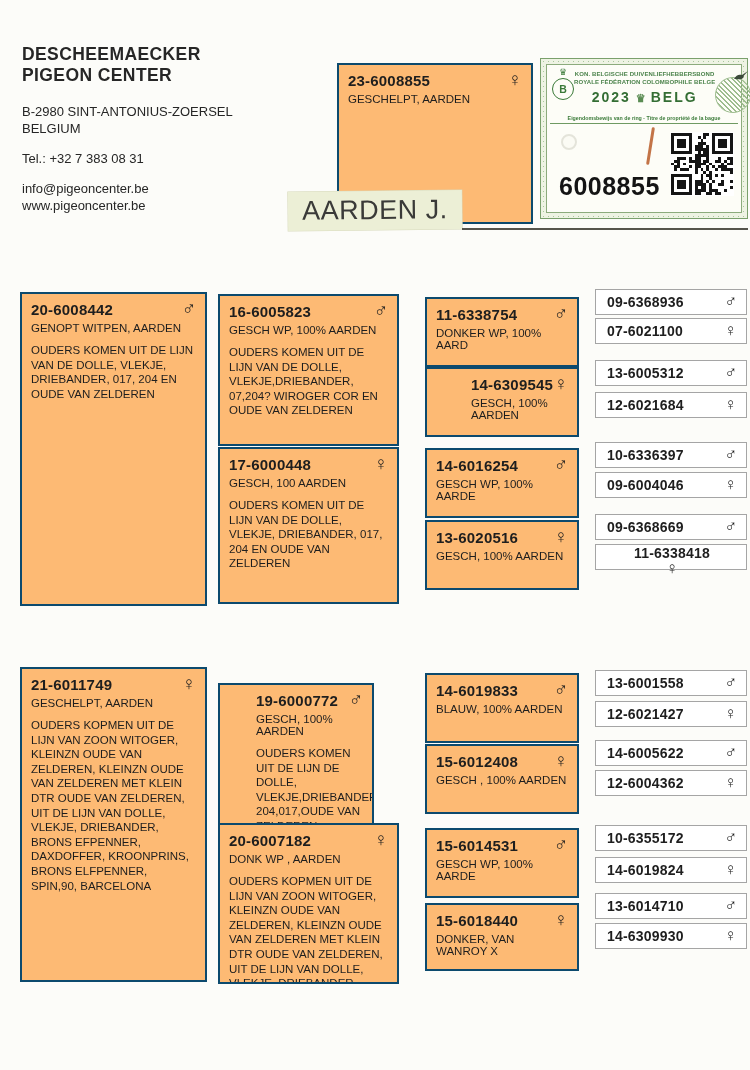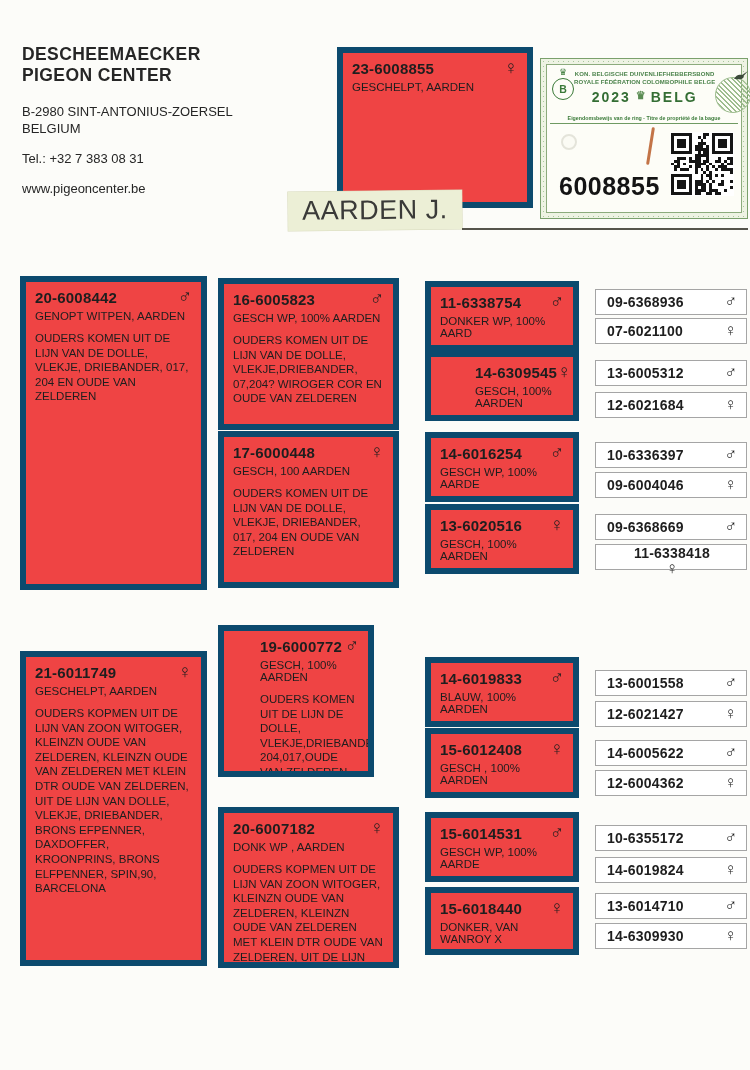--- a/index.html
+++ b/index.html
@@ -13,21 +13,21 @@
   }
 
   
   .letterhead { position:absolute; left:22px; top:44px; width:300px; color:#262626; }
   .org div { font-size:17.5px; font-weight:bold; letter-spacing:.4px; line-height:1.2; }
   .addr { margin-top:17px; font-size:13px; line-height:1.33; }
   .phone { margin-top:13px; font-size:13px; }
   .contact { margin-top:14px; font-size:13px; line-height:1.32; }
 
   
-  .pbox { position:absolute; background:#ef4444; border:6px solid #0c4a6e; padding:7px 9px; overflow:hidden; }
+  .pbox { position:absolute; background:#fdba74; border:2px solid #0c4a6e; padding:7px 9px; overflow:hidden;margin-top:16px; }
   .box-head { display:flex; justify-content:space-between; align-items:flex-start; }
   .ring { font-weight:bold; font-size:15px; letter-spacing:.2px; white-space:nowrap; }
   .sex { font-size:19px; line-height:.9; margin-top:-1px; }
   .desc { font-size:11.5px; margin-top:4px; }
   .notes { font-size:11.5px; margin-top:9px; line-height:1.27; }
 
   .owner-sticker {
     position:absolute; left:288px; top:191px; width:174px; height:39px;
     background:#ecefd6;
     display:flex; align-items:center; justify-content:center;
@@ -51,21 +51,21 @@
   .cert-logo { width:28px; text-align:center; }
   .logo-crown { font-size:9px; color:#3a7a38; line-height:1; }
   .logo-circle {
     width:22px; height:22px; margin:1px auto 0;
     border:1.6px solid #3a7a38; border-radius:50%;
     display:flex; align-items:center; justify-content:center;
     font-size:10.5px; font-weight:bold; color:#3a7a38;
   }
   .cert-center { flex:1; text-align:center; padding-top:2px; }
   .fed-line { font-size:6px; font-weight:bold; color:#4a824a; letter-spacing:.1px; line-height:1.35; white-space:nowrap; }
-  .year-line { display:flex; justify-content:center; align-items:flex-start; gap:5px; margin-top:3px;
+  .year-line { display:flex; justify-content:center; align-items:flex-end; gap:5px; margin-top:3px;
                font-size:14px; font-weight:bold; color:#346e34; letter-spacing:2px; }
   .year-line .crown-mid { font-size:11px; letter-spacing:0; color:#5a8c52; }
   .cert-stamp {
     width:36px; height:36px; margin-top:9px; border-radius:50%;
     background:repeating-linear-gradient(45deg,#9dbc8e 0 1.4px, rgba(0,0,0,0) 1.4px 3.4px);
     border:1px solid #9dbc8e; position:relative; flex-shrink:0;
   }
   .stamp-bird { position:absolute; top:-7px; right:1px; }
   .cert-subtitle {
     font-size:6px; font-weight:bold; color:#3a7a38; text-align:center;
@@ -96,20 +96,21 @@
   <div class="org">
     <div>DESCHEEMAECKER</div>
     <div>PIGEON CENTER</div>
   </div>
   <div class="addr">
     <div>B-2980 SINT-ANTONIUS-ZOERSEL</div>
     <div>BELGIUM</div>
   </div>
   <div class="phone">Tel.: +32 7 383 08 31</div>
   <div class="contact">
+    <div>info@pigeoncenter.be</div>
     <div>www.pigeoncenter.be</div>
   </div>
 </div>
 
 <div class="pbox" style="left:337px;top:47px;width:196px;height:161px;">
   <div class="box-head">
     <span class="ring">23-6008855</span>
     <span class="sex">♀</span>
   </div>
   <div class="desc">GESCHELPT, AARDEN</div>
@@ -259,21 +260,21 @@
 
 <div class="pbox" style="left:20px;top:651px;width:187px;height:315px;">
   <div class="box-head">
     <span class="ring">21-6011749</span>
     <span class="sex">♀</span>
   </div>
   <div class="desc">GESCHELPT, AARDEN</div>
   <div class="notes">OUDERS KOPMEN UIT DE LIJN VAN ZOON WITOGER, KLEINZN OUDE VAN ZELDEREN, KLEINZN OUDE VAN ZELDEREN MET KLEIN DTR OUDE VAN ZELDEREN, UIT DE LIJN VAN DOLLE, VLEKJE, DRIEBANDER, BRONS EFPENNER, DAXDOFFER, KROONPRINS, BRONS ELFPENNER, SPIN,90, BARCELONA</div>
 </div>
 
-<div class="pbox" style="left:218px;top:625px;width:156px;height:152px;padding-left:36px;">
+<div class="pbox" style="left:218px;top:667px;width:156px;height:152px;padding-left:36px;">
   <div class="box-head">
     <span class="ring">19-6000772</span>
     <span class="sex">♂</span>
   </div>
   <div class="desc">GESCH, 100% AARDEN</div>
   <div class="notes">OUDERS KOMEN UIT DE LIJN DE DOLLE, VLEKJE,DRIEBANDER, 204,017,OUDE VAN ZELDEREN</div>
 </div>
 
 <div class="pbox" style="left:218px;top:807px;width:181px;height:161px;">
   <div class="box-head">

